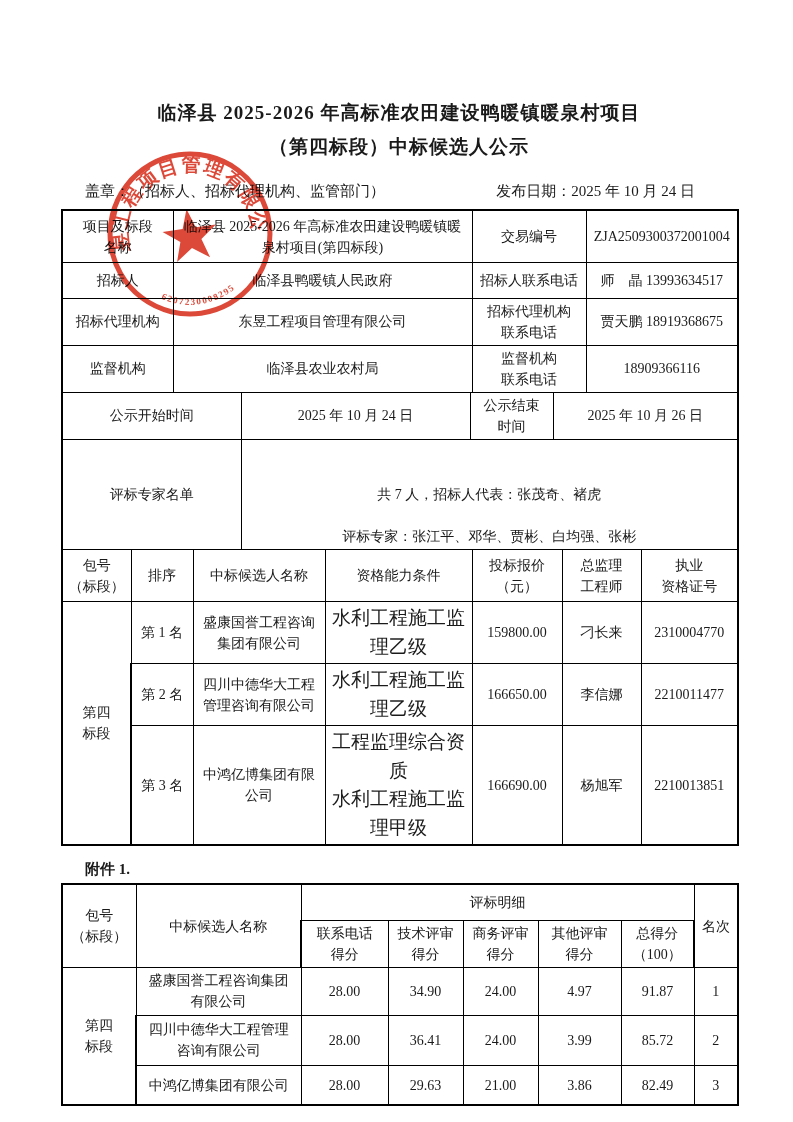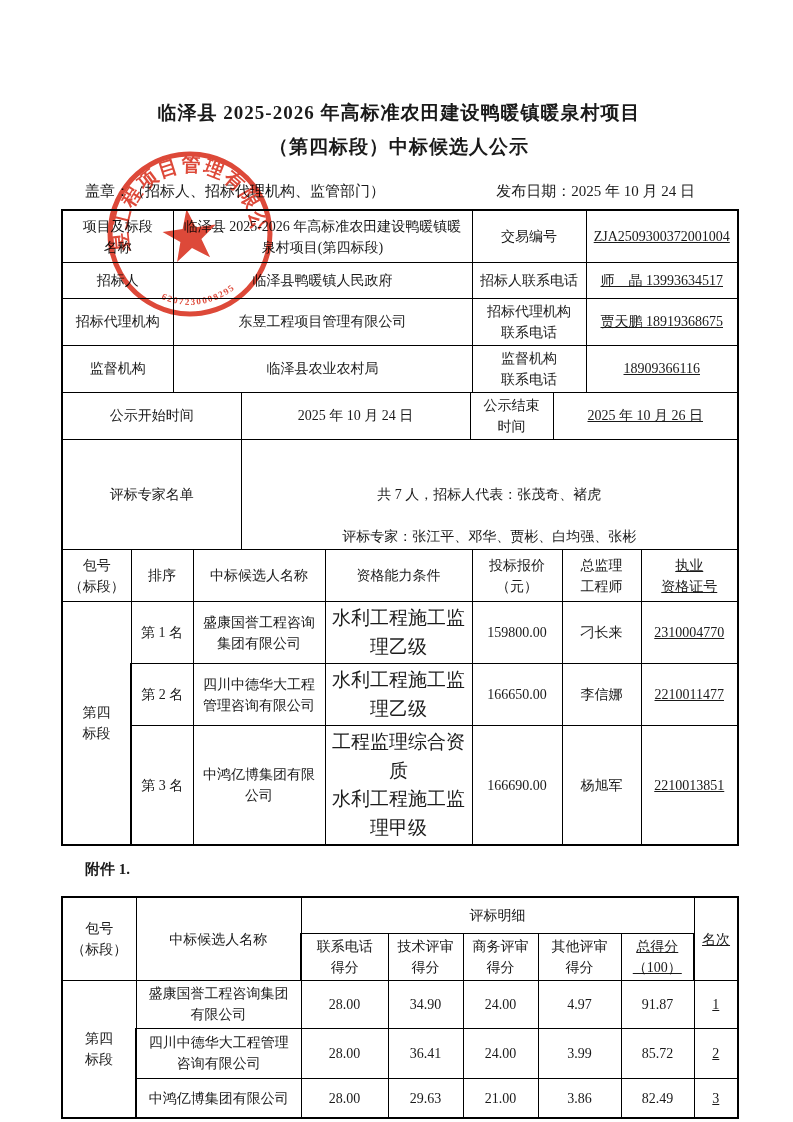--- a/index.html
+++ b/index.html
@@ -16,32 +16,32 @@
 
   .meta-row { display:flex; justify-content:space-between; font-size:15px;
               margin:18px 42px 8px 24px; }
 
   .tbl-group { width:676px; }
   table { border-collapse:collapse; width:676px; table-layout:fixed; }
   td { border:1px solid #000; text-align:center; vertical-align:middle;
        font-size:14px; white-space:pre-line; line-height:1.5; padding:2px 3px;
        overflow:hidden; }
   td:first-child { border-left-width:2px; }
-  td:last-child  { border-right-width:2px;text-decoration:underline; }
+  td:last-child  { border-right-width:2px; }
   .tbl-group table:first-child tr:first-child td { border-top-width:2px; }
   table.cont tr:first-child td { border-top-width:0; }
   .tbl-group table.last tr:last-child td,
   .tbl-group table.last td[rowspan] { border-bottom-width:1px; }
   .tbl-group table.last tr:last-child td { border-bottom-width:2px; }
   .tbl-group table.last td.span-all-rows { border-bottom-width:2px; }
 
   .left-block { display:inline-block; text-align:center; }
   .small { font-size:19px; }
 
-  .attach-label { font-size:15px; font-weight:bold; margin:14px 0 17px 24px; }
+  .attach-label { font-size:15px; font-weight:bold; margin:14px 0 4px 24px; }
 
   .seal { position:absolute; left:104px; top:148px; width:172px; height:172px;
           transform:rotate(-8deg); opacity:0.88; mix-blend-mode:multiply;
           pointer-events:none; }
   .seal text { font-family:"Liberation Serif","DejaVu Serif",serif; font-weight:bold; }
 </style>
 </head>
 <body>
 
 <div class="page">

